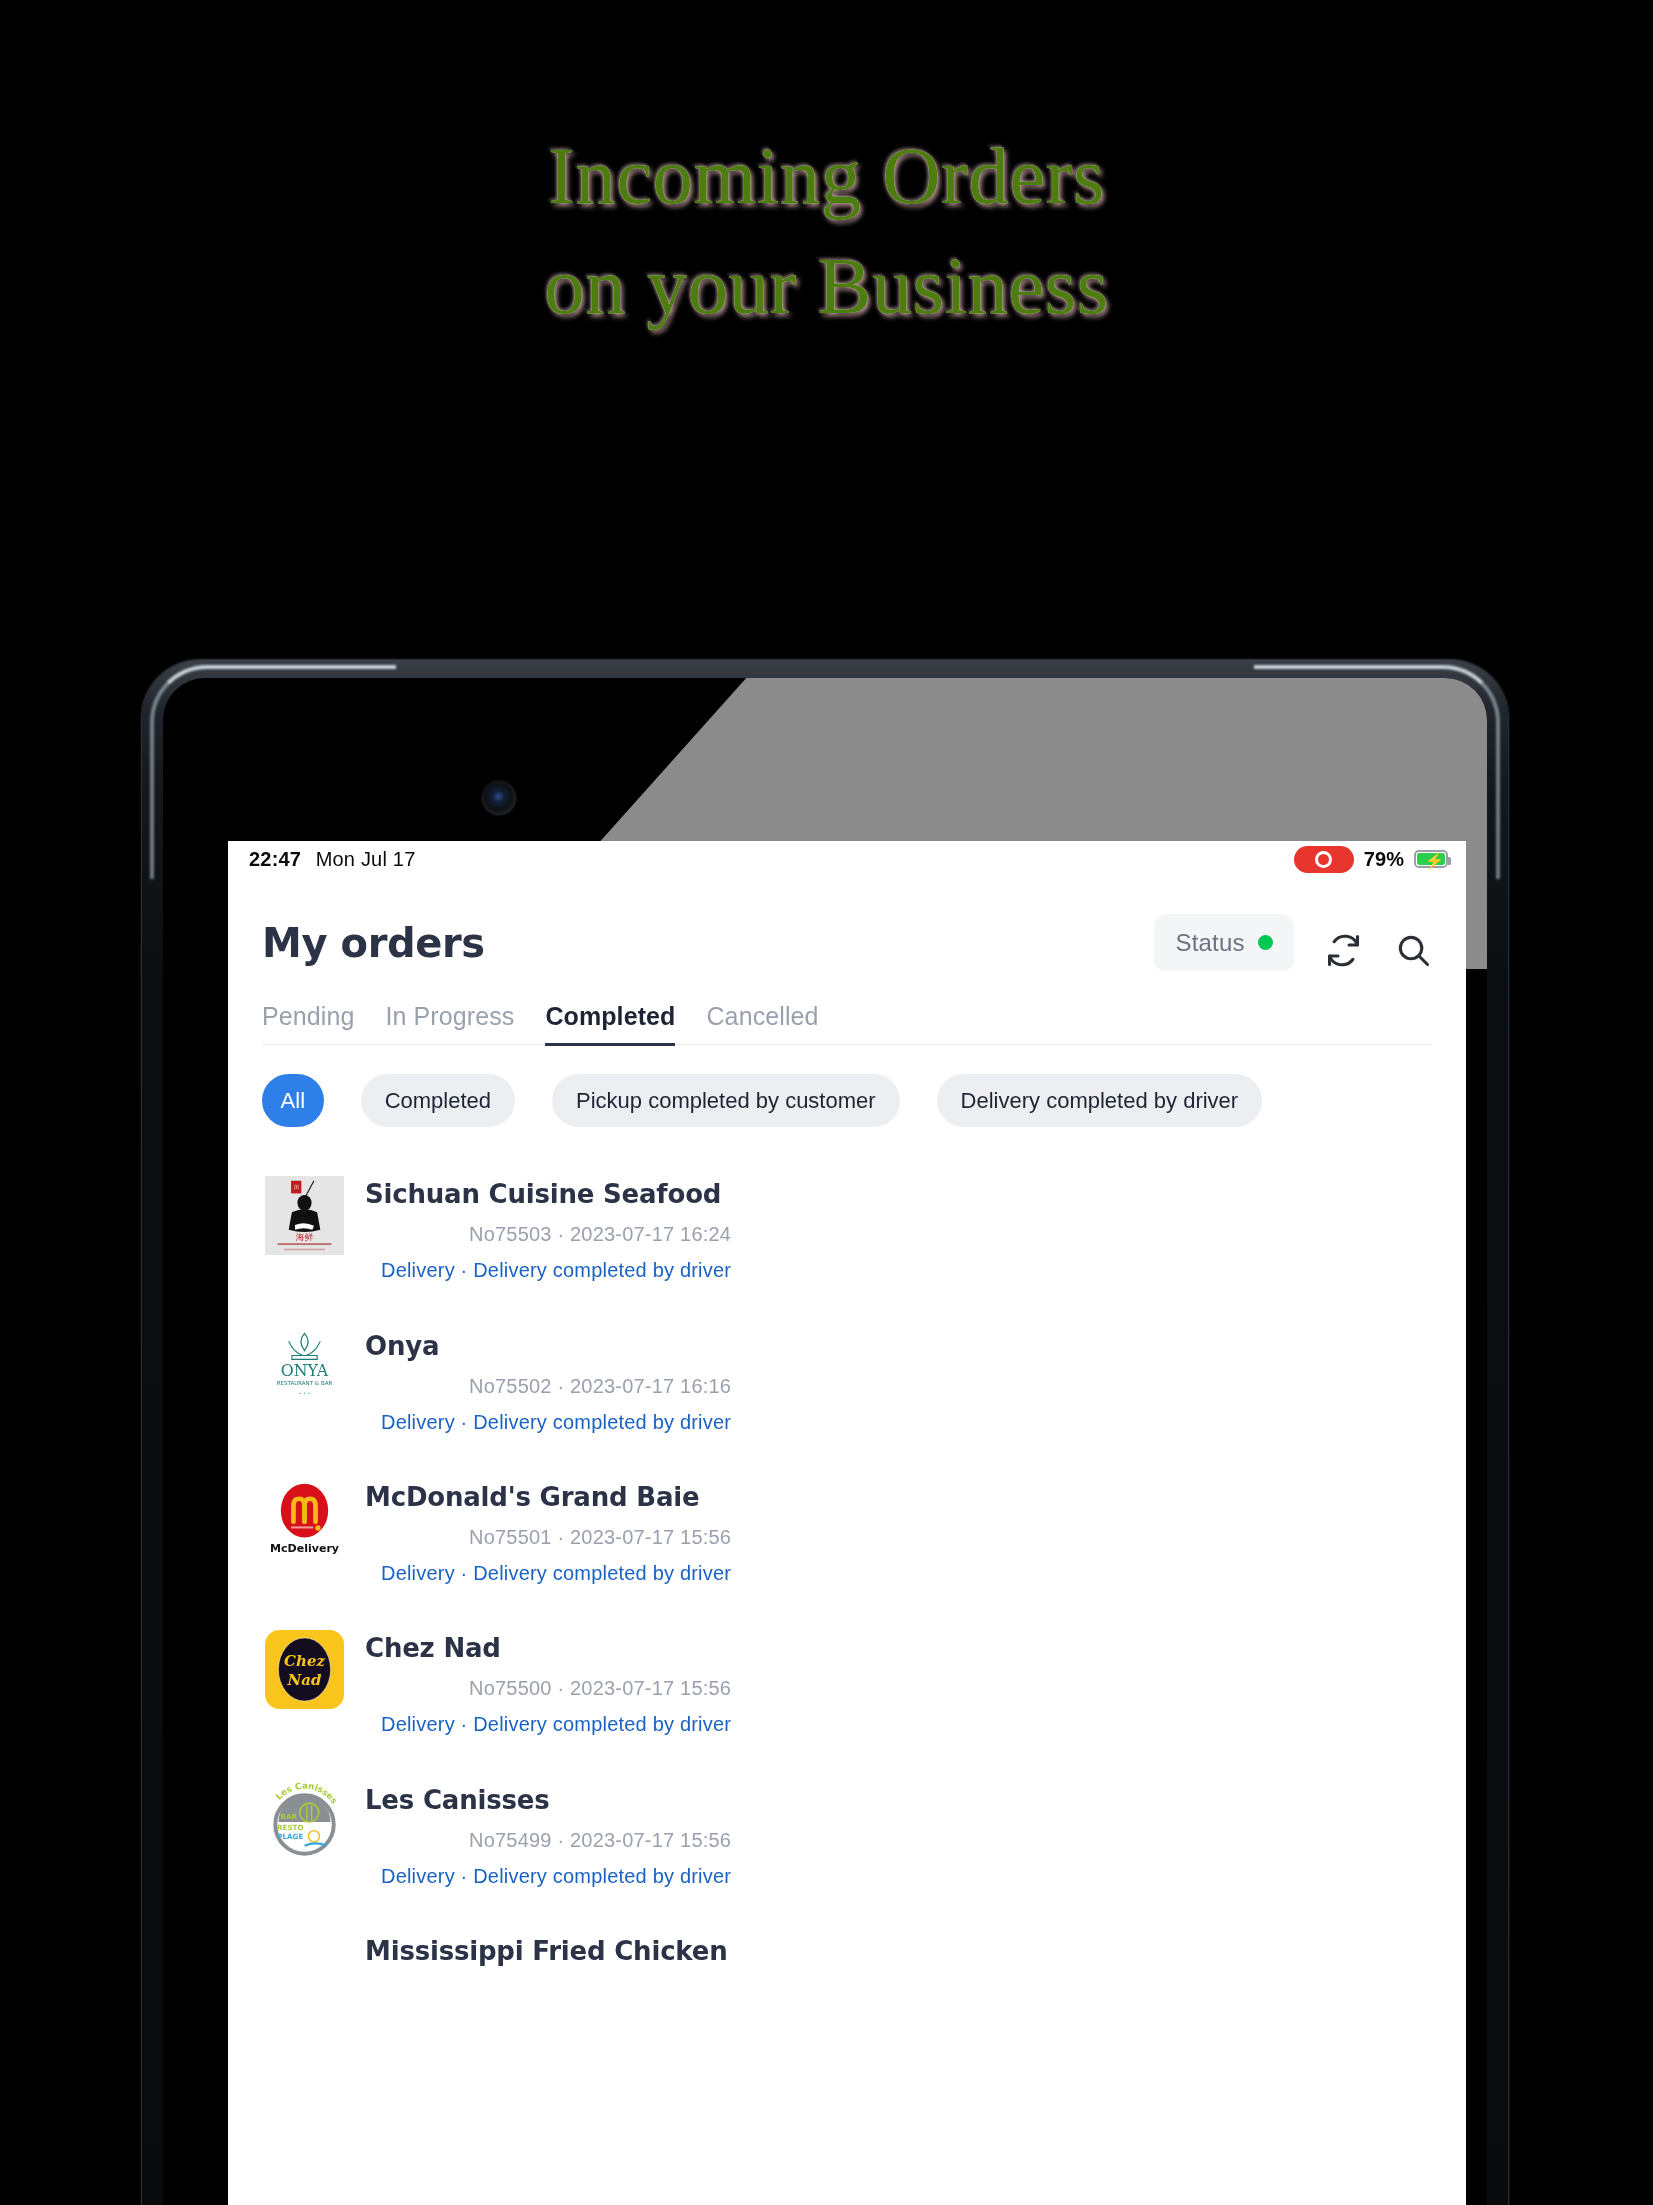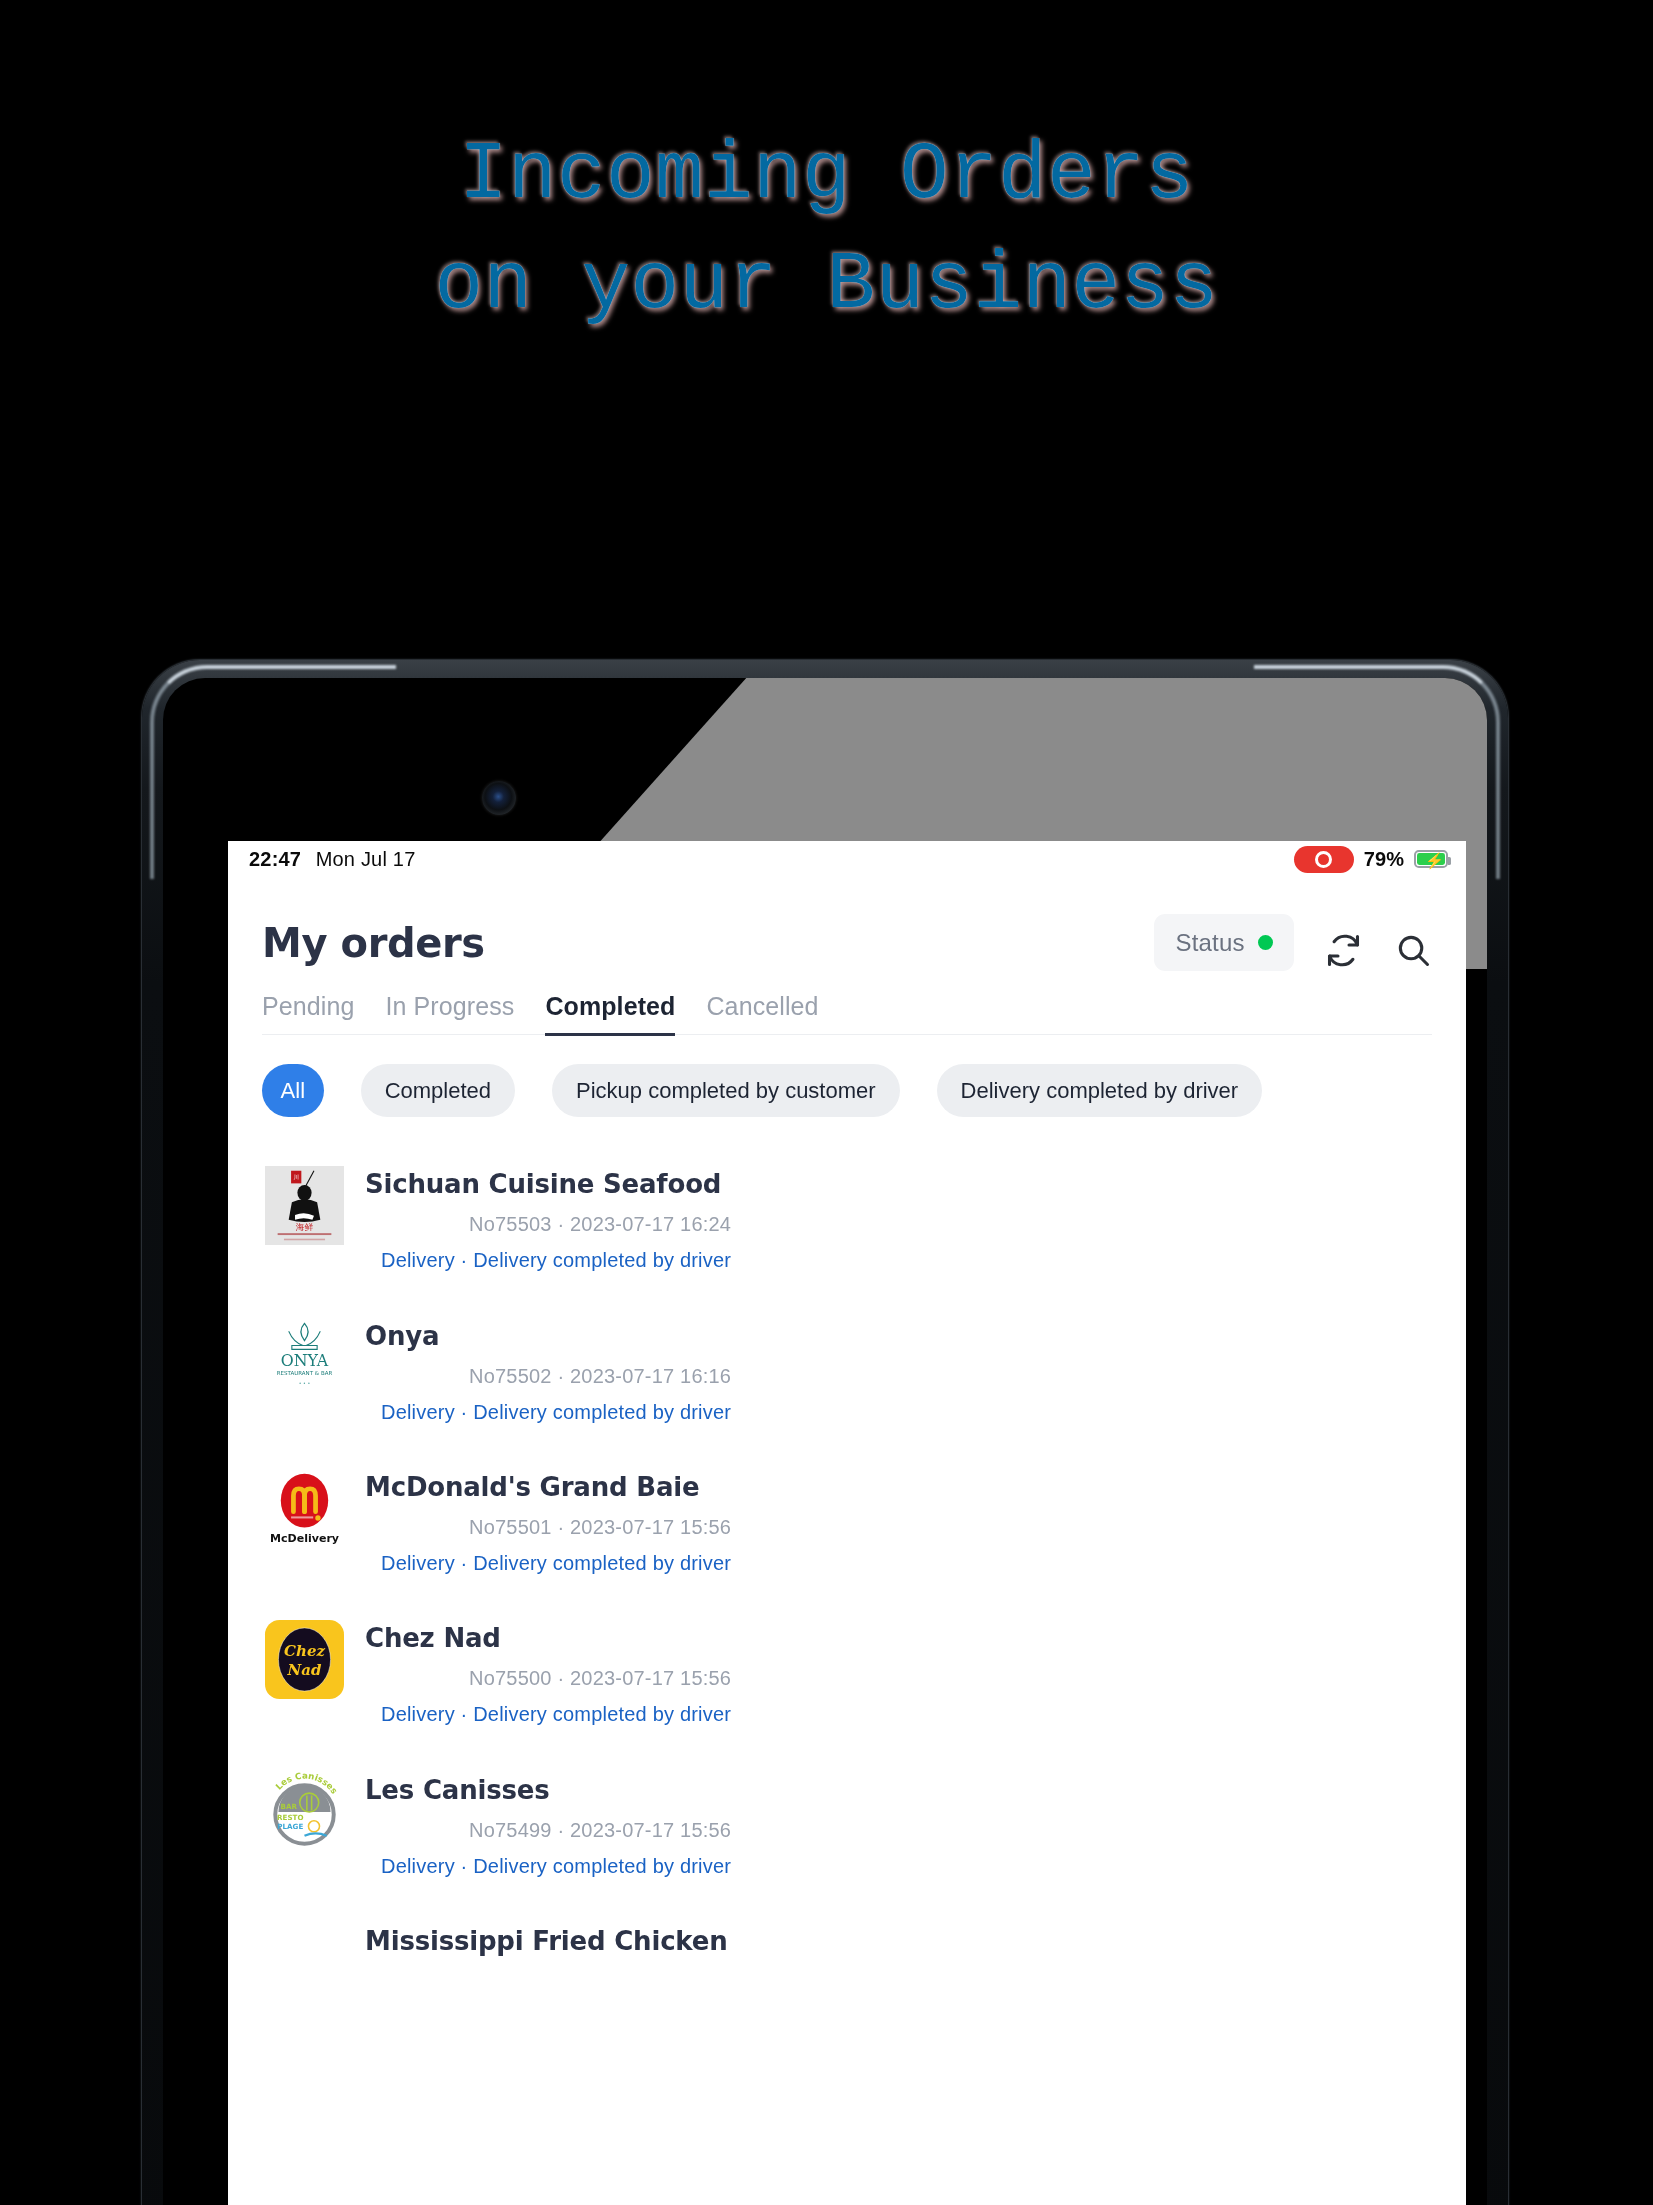--- a/index.html
+++ b/index.html
@@ -13,26 +13,26 @@
   #stage { position: relative; width: 1653px; height: 2205px; background: #000; }
 
   
   .hero {
     position: absolute;
     top: 121px; left: 0; width: 1653px;
     text-align: center;
     z-index: 5;
   }
   .hero-line {
-    font-family: Liberation Mono, monospace;
+    font-family: Liberation Serif, serif;
     font-weight: 300;
     font-size: 81px;
     line-height: 1.36;
     letter-spacing: 0.4px;
-    color: #0369a1;
+    color: #4d7c0f;
     text-shadow: 0 0 0.8px #f2dede, 2.4px 3.2px 4.8px rgba(214,170,170,0.85), -1.6px -1.6px 3.2px rgba(235,205,205,0.45);
   }
 
   
   .device {
     position: absolute;
     left: 142px;
     top: 660px;
     width: 1366px;
     height: 1614px;
@@ -168,21 +168,21 @@
     border-radius: 11.3px;
     padding: 14.5px 21px;
   }
   .status-pill-label { font-size: 24px; color: #6b7280; letter-spacing: 0.2px; }
   .status-dot { width: 15.3px; height: 15.3px; border-radius: 50%; background: #00c853; }
   .icon-btn { width: 42px; height: 42px; display: flex; align-items: center; justify-content: center; }
 
   
   .tabs {
     display: flex; align-items: flex-end; gap: 31px;
-    margin: 21px 34px 0 34px;
+    margin: 31px 34px 0 34px;
     border-bottom: 1.6px solid #eceef1;
     position: relative;
   }
   .tab {
     font-size: 25px;
     color: #9aa1ad;
     padding-bottom: 13px;
     letter-spacing: 0.1px;
   }
   .tab.active {

